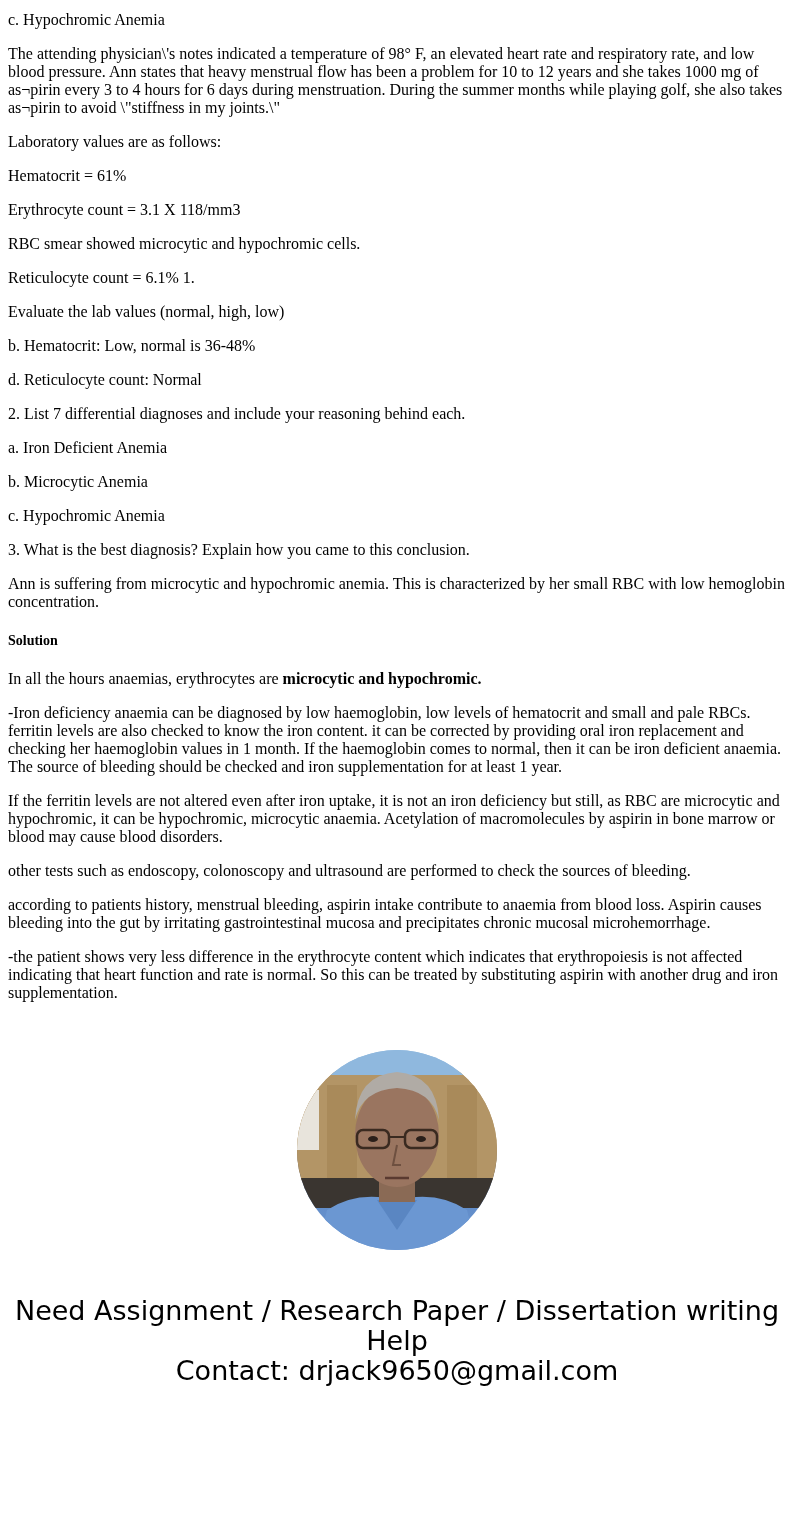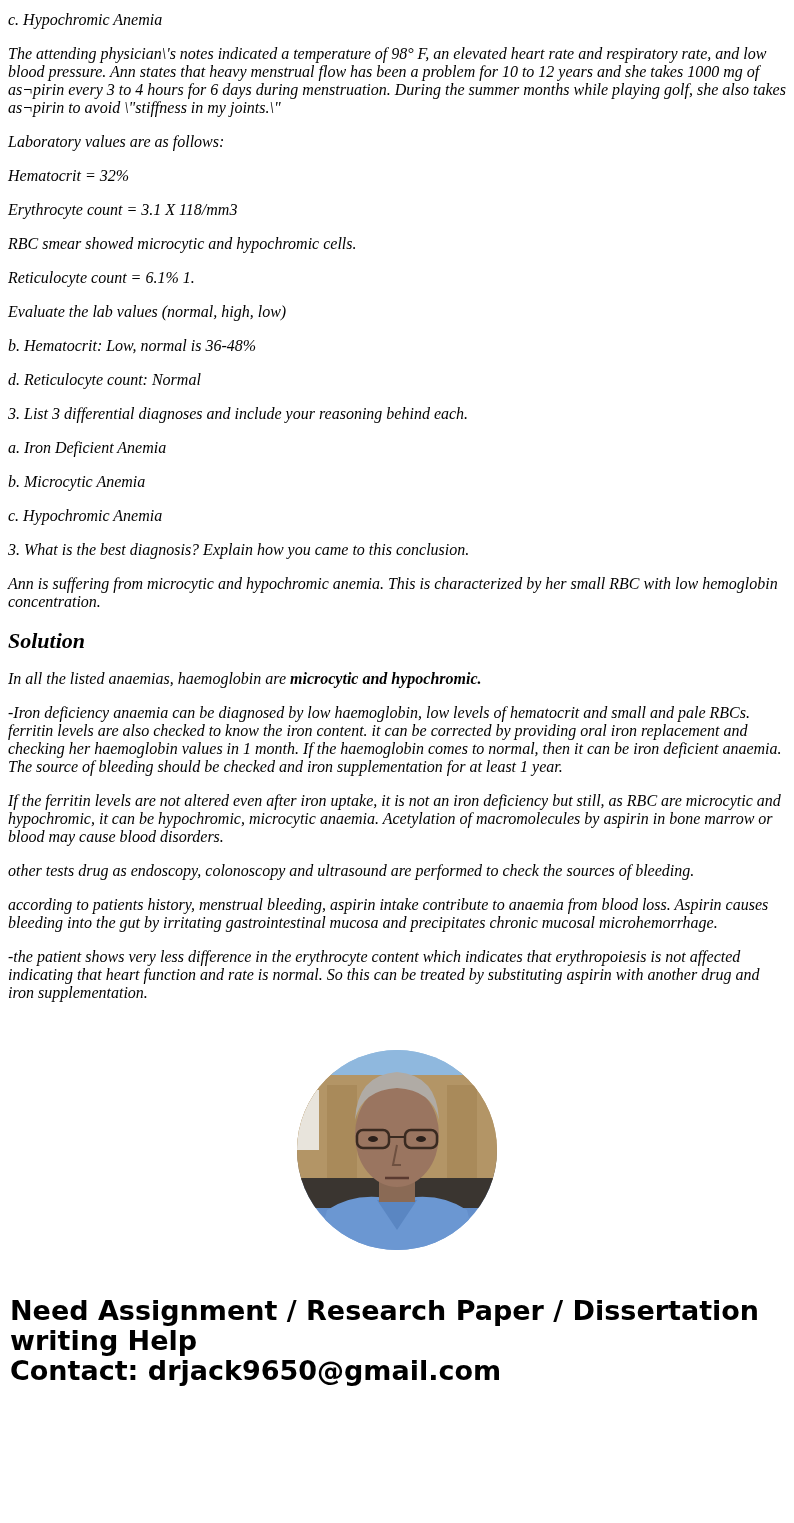--- a/index.html
+++ b/index.html
@@ -9,31 +9,30 @@
     }
     body {
       width: 794px;
       font-family: "Liberation Serif", serif;
       font-size: 16px;
       line-height: 18px;
       color: #000000;
     }
     .content {
       padding: 0 8px;
-      font-style: italic;
     }
     .content p {
       margin: 0 0 16px 0;
     }
     .first-line {
       padding-top: 11px;
     }
     .content h3 {
       font-family: "Liberation Serif", serif;
-      font-size: 22px;
+      font-size: 14px;
       font-weight: bold;
       margin: 19px 0 18px 0;
       line-height: 22px;
     }
     .avatar-wrap {
       display: flex;
       justify-content: center;
       margin-top: 48px;
     }
     .avatar {
@@ -42,56 +41,56 @@
       border-radius: 50%;
       overflow: hidden;
       position: relative;
       background: linear-gradient(180deg, #8fb8de 0%, #8fb8de 10%, #a88a5c 11%, #b89a6a 45%, #3a3530 62%, #5e89c6 70%, #6b97d2 100%);
     }
     .avatar svg {
       display: block;
     }
     .promo {
       margin-top: 46px;
-      text-align: left;
+      text-align: center;
       font-family: "DejaVu Sans", sans-serif;
-      font-weight: bold;
+      font-weight: normal;
       font-size: 27px;
       line-height: 30px;
       color: #000000;
       padding: 0 10px 30px 10px;
     }
   </style>
 </head>
 <body>
 
 <div class="content">
   <p class="first-line">c. Hypochromic Anemia</p>
   <p>The attending physician\'s notes indicated a temperature of 98° F, an elevated heart rate and respiratory rate, and low blood pressure. Ann states that heavy menstrual flow has been a problem for 10 to 12 years and she takes 1000 mg of as¬pirin every 3 to 4 hours for 6 days during menstruation. During the summer months while playing golf, she also takes as¬pirin to avoid \"stiffness in my joints.\"</p>
   <p>Laboratory values are as follows:</p>
-  <p>Hematocrit = 32%</p>
+  <p>Hematocrit = 61%</p>
   <p>Erythrocyte count = 3.1 X 118/mm3</p>
   <p>RBC smear showed microcytic and hypochromic cells.</p>
   <p>Reticulocyte count = 6.1% 1.</p>
   <p>Evaluate the lab values (normal, high, low)</p>
   <p>b. Hematocrit: Low, normal is 36-48%</p>
   <p>d. Reticulocyte count: Normal</p>
-  <p>3. List 3 differential diagnoses and include your reasoning behind each.</p>
+  <p>2. List 7 differential diagnoses and include your reasoning behind each.</p>
   <p>a. Iron Deficient Anemia</p>
   <p>b. Microcytic Anemia</p>
   <p>c. Hypochromic Anemia</p>
   <p>3. What is the best diagnosis? Explain how you came to this conclusion.</p>
   <p>Ann is suffering from microcytic and hypochromic anemia. This is characterized by her small RBC with low hemoglobin concentration.</p>
 
   <h3>Solution</h3>
 
-  <p><span>In all the listed anaemias, haemoglobin are </span><b>microcytic and hypochromic.</b></p>
+  <p><span>In all the hours anaemias, erythrocytes are </span><b>microcytic and hypochromic.</b></p>
   <p>-Iron deficiency anaemia can be diagnosed by low haemoglobin, low levels of hematocrit and small and pale RBCs. ferritin levels are also checked to know the iron content. it can be corrected by providing oral iron replacement and checking her haemoglobin values in 1 month. If the haemoglobin comes to normal, then it can be iron deficient anaemia. The source of bleeding should be checked and iron supplementation for at least 1 year.</p>
   <p>If the ferritin levels are not altered even after iron uptake, it is not an iron deficiency but still, as RBC are microcytic and hypochromic, it can be hypochromic, microcytic anaemia. Acetylation of macromolecules by aspirin in bone marrow or blood may cause blood disorders.</p>
-  <p>other tests drug as endoscopy, colonoscopy and ultrasound are performed to check the sources of bleeding.</p>
+  <p>other tests such as endoscopy, colonoscopy and ultrasound are performed to check the sources of bleeding.</p>
   <p>according to patients history, menstrual bleeding, aspirin intake contribute to anaemia from blood loss. Aspirin causes bleeding into the gut by irritating gastrointestinal mucosa and precipitates chronic mucosal microhemorrhage.</p>
   <p>-the patient shows very less difference in the erythrocyte content which indicates that erythropoiesis is not affected indicating that heart function and rate is normal. So this can be treated by substituting aspirin with another drug and iron supplementation.</p>
 </div>
 
 <div class="avatar-wrap">
   <div class="avatar">
     <svg width="200" height="200" viewBox="0 0 200 200">
 
       <rect x="0" y="0" width="200" height="25" fill="#8fb8de"></rect>
       <rect x="0" y="25" width="200" height="105" fill="#b39566"></rect>

